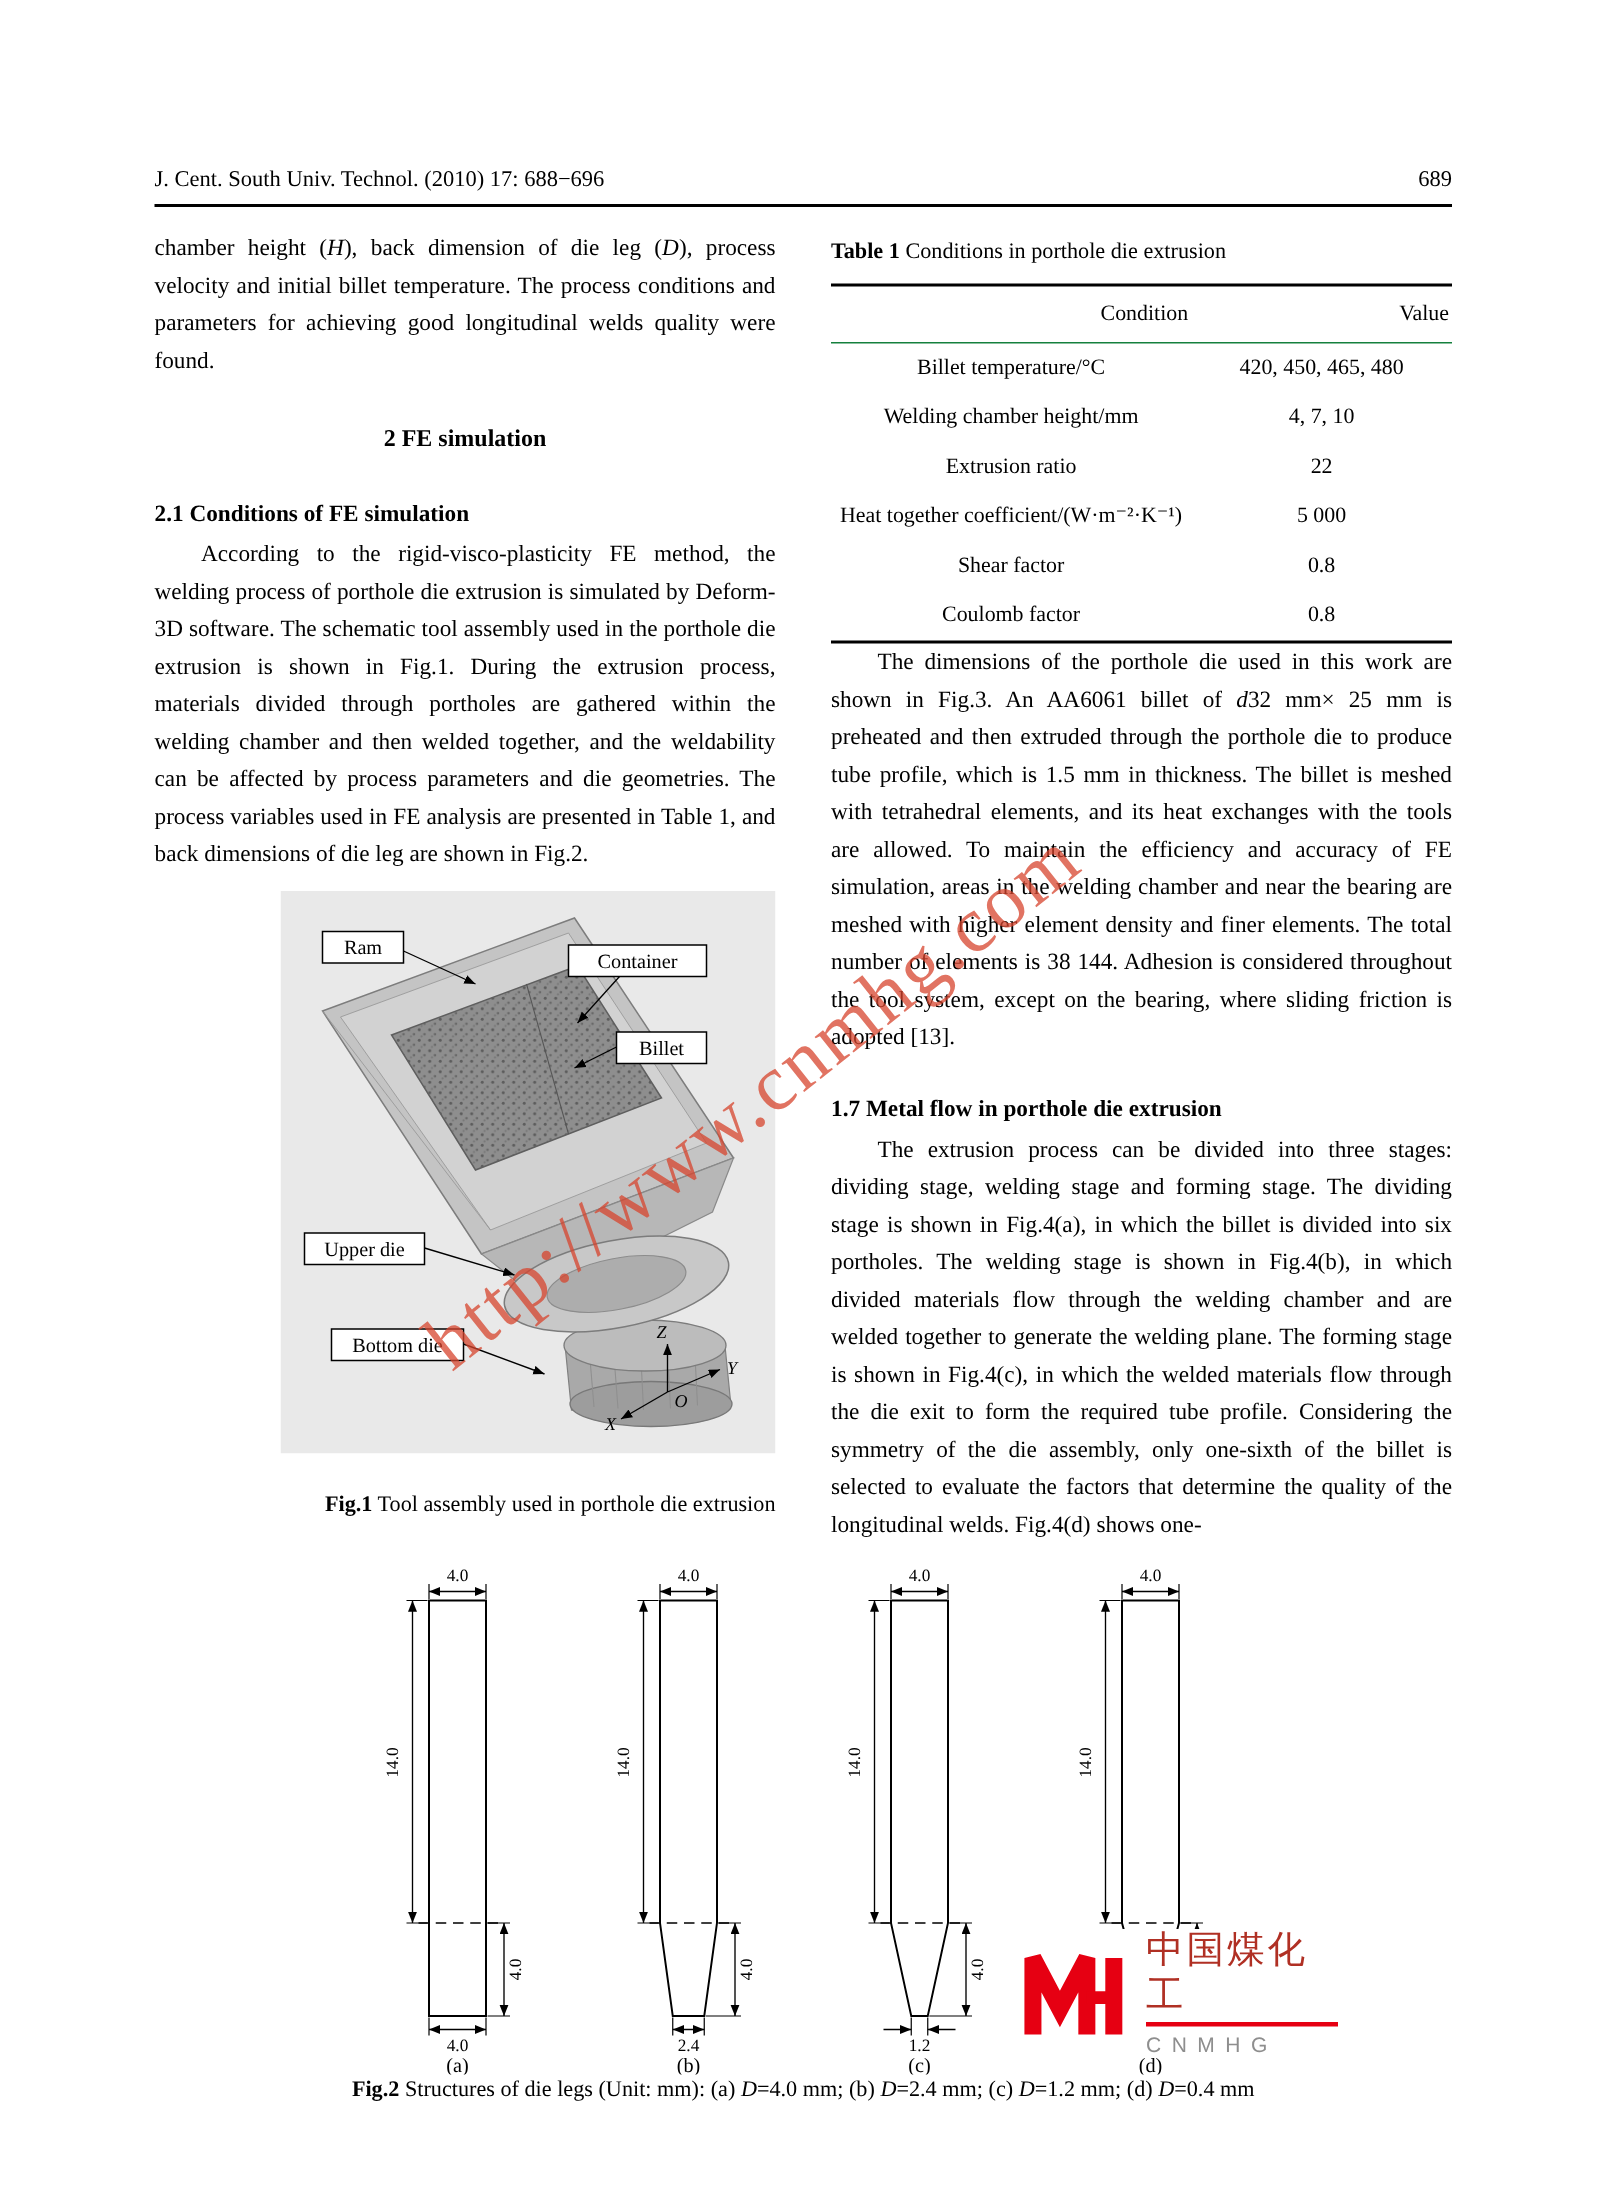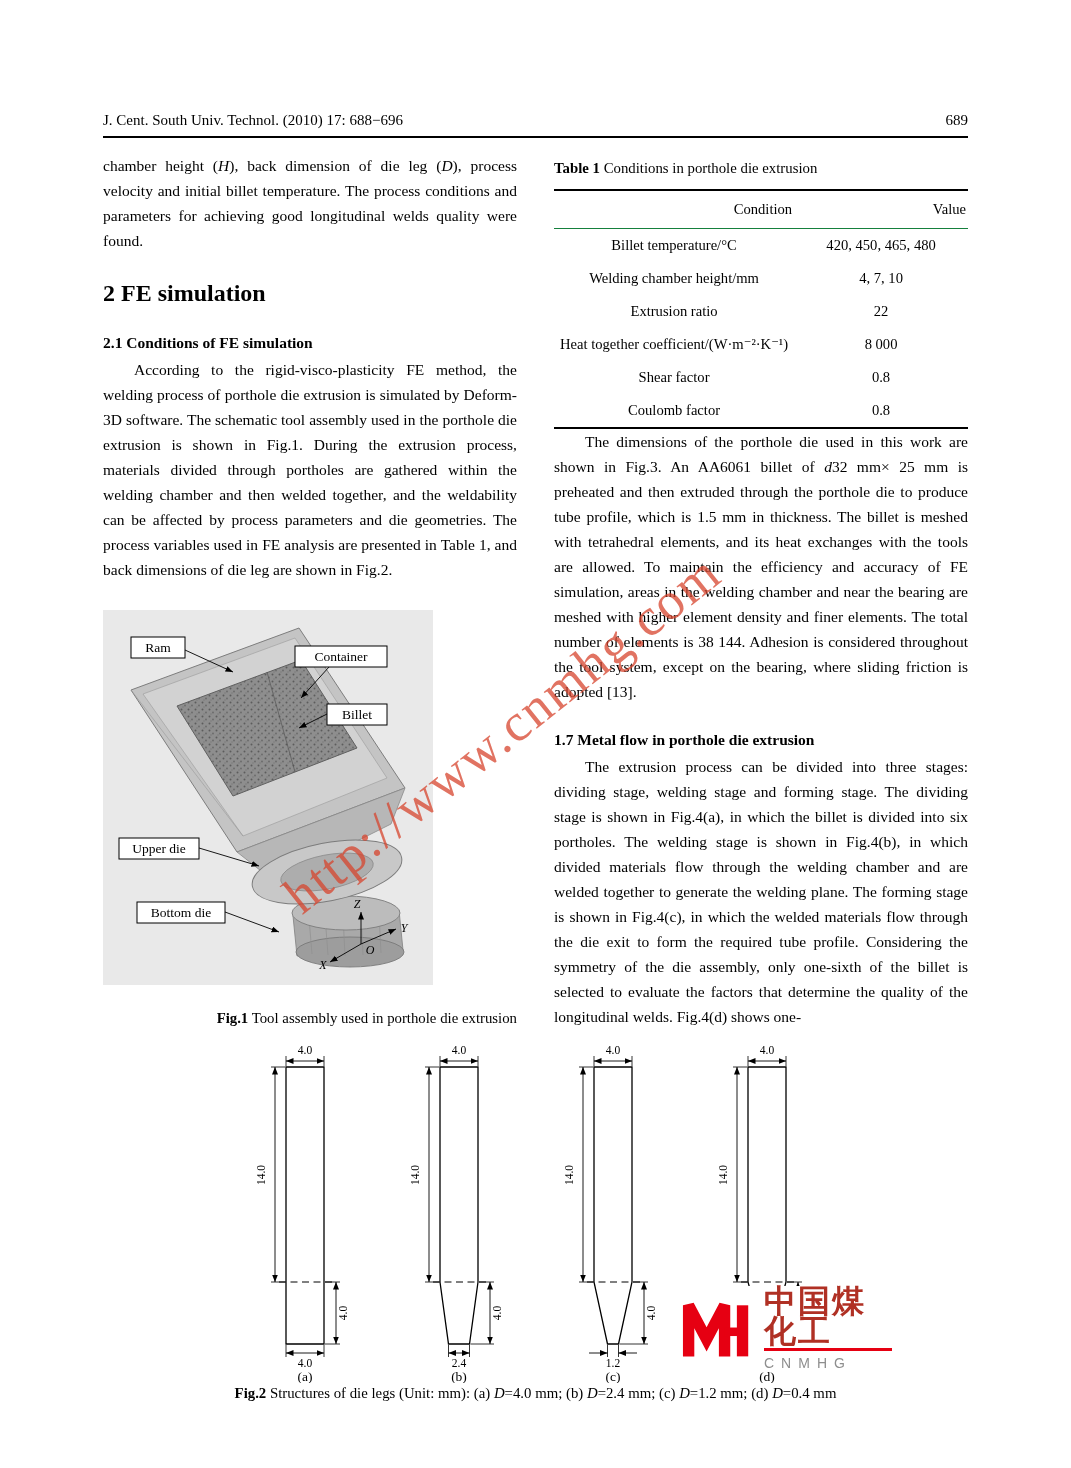--- a/index.html
+++ b/index.html
@@ -7,23 +7,23 @@
   body{width:1071px;height:1468px;position:relative;overflow:hidden;
        font-family:"Liberation Serif","DejaVu Serif",serif;color:#000}
   .page{position:relative;width:1071px;height:1303px;background:#fff}
   .content{padding:0 103px}
   .header{display:flex;justify-content:space-between;padding-top:112px;font-size:15px}
   .header-rule{border-bottom:2px solid #000;margin-top:7px}
   .cols{display:flex;gap:37px;margin-top:15px}
   .col{width:414px;font-size:15.5px;line-height:25px;text-align:justify}
   .col p{margin:0}
   p.indent{text-indent:31px}
-  h1.sec{font-size:24px;font-weight:bold;margin:26px 0 0;line-height:28px;text-align:left}
+  h1.sec{font-size:16px;font-weight:bold;margin:26px 16px 0;line-height:28px;text-align:center}
   h2.subsec{font-size:15.5px;font-weight:bold;margin:23px 0 2px;text-align:left}
-  .fig1-wrap{margin-top:28px;text-align:left}
+  .fig1-wrap{margin-top:12px;text-align:right}
   .fig1-svg{width:330px;height:375px;display:inline-block}
   .caption{font-size:14.8px;line-height:22px;text-align:right;margin-top:15px}
   .tbl-title{font-size:14.8px;margin-top:3px;text-align:left}
   table.t1{width:100%;border-collapse:collapse;margin-top:8px;font-size:14.6px;
            border-top:2px solid #000;border-bottom:2px solid #000}
   table.t1 th{font-weight:normal;border-bottom:1px solid #15803d;padding:6px 2px;text-align:right}
   table.t1 td{padding:4px 2px;text-align:center}
   .after-table{margin-top:25px}
   .fig2-row{display:flex;justify-content:center;gap:2px;margin-top:16px}
   .fig2-svg{width:152px;height:338px}
@@ -42,21 +42,21 @@
   .axis-lab{font-size:12px;font-style:italic}
   
   .watermark{position:absolute;left:272px;top:878px;transform-origin:0 0;
              transform:rotate(-38.5deg);font-size:53px;letter-spacing:2px;
              color:var(--wm-color,#d7452e);opacity:.75;white-space:nowrap;z-index:30;
              pointer-events:none}
   .logo{position:absolute;left:678px;top:1286px;width:214px;height:84px;background:#fff;
         display:flex;align-items:center;gap:12px;z-index:40;padding-left:4px}
   .logo-mh{width:70px;height:62px;flex:0 0 auto}
   .logo-text{display:flex;flex-direction:column}
-  .logo-cn{font-size:32px;font-weight:bold;color:var(--logo-cn-color,#b03024);
+  .logo-cn{font-size:25px;font-weight:normal;color:var(--logo-cn-color,#b03024);
            letter-spacing:2px;line-height:30px}
   .logo-underline{height:3px;background:var(--logo-red,#e60012);margin:2px 0 4px}
   .logo-latin{font-size:14px;color:var(--logo-latin-color,#8e8e8e);letter-spacing:7px;
               font-family:"Liberation Sans","DejaVu Sans",sans-serif}
 </style>
 </head>
 <body>
 
 <svg width="0" height="0" style="position:absolute" aria-hidden="true">
   <defs>
@@ -180,21 +180,21 @@
               <tr>
                 <td>Welding chamber height/mm</td>
                 <td>4, 7, 10</td>
               </tr>
               <tr>
                 <td>Extrusion ratio</td>
                 <td>22</td>
               </tr>
               <tr>
                 <td>Heat together coefficient/(W·m⁻²·K⁻¹)</td>
-                <td>8 000</td>
+                <td>5 000</td>
               </tr>
               <tr>
                 <td>Shear factor</td>
                 <td>0.8</td>
               </tr>
               <tr>
                 <td>Coulomb factor</td>
                 <td>0.8</td>
               </tr>
             </tbody>

